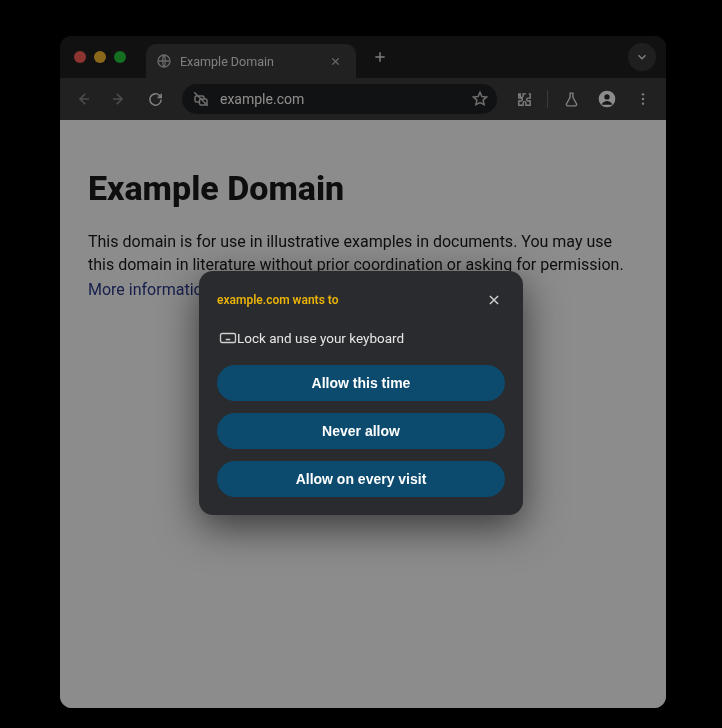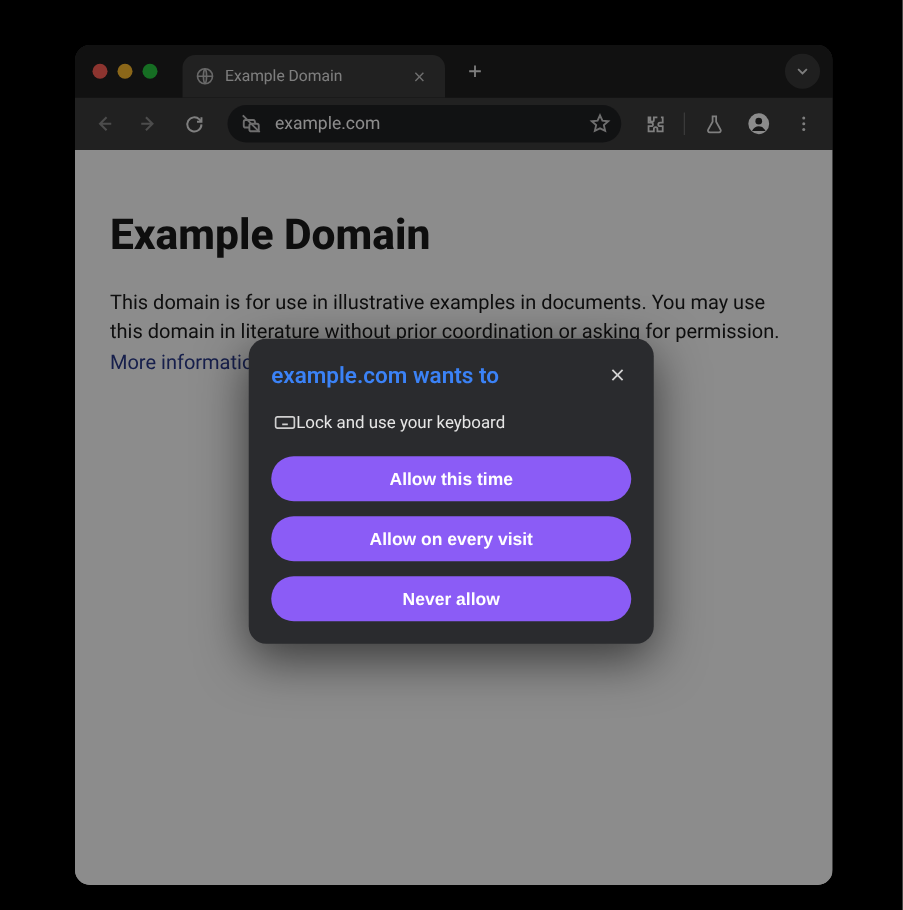--- a/index.html
+++ b/index.html
@@ -186,23 +186,23 @@
     padding:18px 18px 18px 18px;
     color:#e8e8e8;
   }
   .pop-head {
     display:flex;
     align-items:center;
     justify-content:space-between;
     margin-bottom:18px;
   }
   .pop-title {
-    font-size:18px;
+    font-size:12px;
     font-weight:600;
-    color:#3b82f6;
+    color:#eab308;
   }
   .pop-close {
     width:22px; height:22px;
     display:flex; align-items:center; justify-content:center;
     color:#cfcfcf;
   }
   .perm-row {
     display:flex;
     align-items:center;
     margin-bottom:18px;
@@ -210,21 +210,21 @@
   }
   .perm-row .kbd-icon { color:#cfcfcf; display:flex; }
   .perm-row .perm-text { font-size:13.5px; color:#e6e6e6; }
   .actions {
     display:flex;
     flex-direction:column;
     gap:12px;
   }
   .pillbtn {
     height:36px;
-    background:#8b5cf6;
+    background:#0c4a6e;
     border:none;
     border-radius:18px;
     color:#fff;
     font-size:14px;
     font-weight:600;
     cursor:pointer;
   }
 
   svg { display:block; }
 </style>
@@ -350,16 +350,16 @@
     <span class="kbd-icon">
       <svg width="18" height="18" viewBox="0 0 24 24" fill="none" stroke="currentColor" stroke-width="1.8">
         <rect x="2" y="6" width="20" height="12" rx="2"></rect>
         <path d="M6 10h.01M10 10h.01M14 10h.01M18 10h.01M6 14h.01M18 14h.01M9 14h6"></path>
       </svg>
     </span>
     <span class="perm-text">Lock and use your keyboard</span>
   </div>
   <div class="actions">
     <button class="pillbtn">Allow this time</button>
+    <button class="pillbtn">Never allow</button>
     <button class="pillbtn">Allow on every visit</button>
-    <button class="pillbtn">Never allow</button>
   </div>
 </div>
 
 </body></html>

